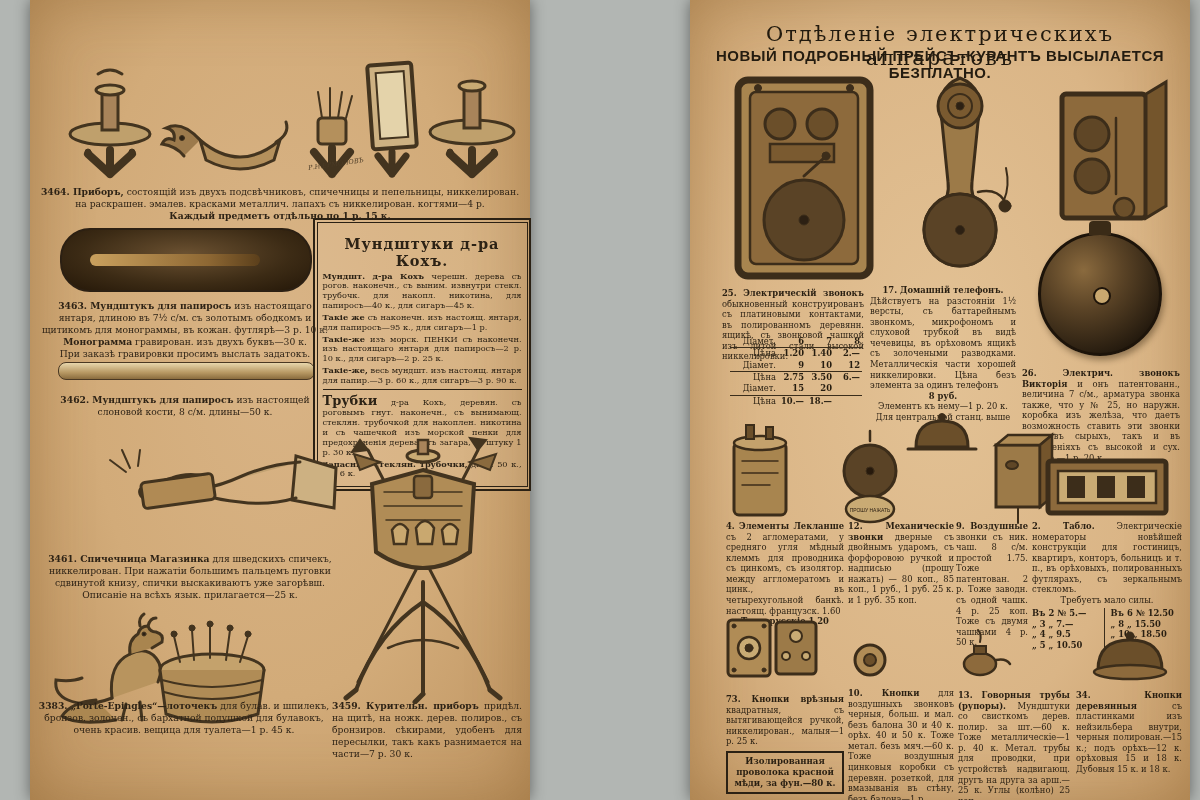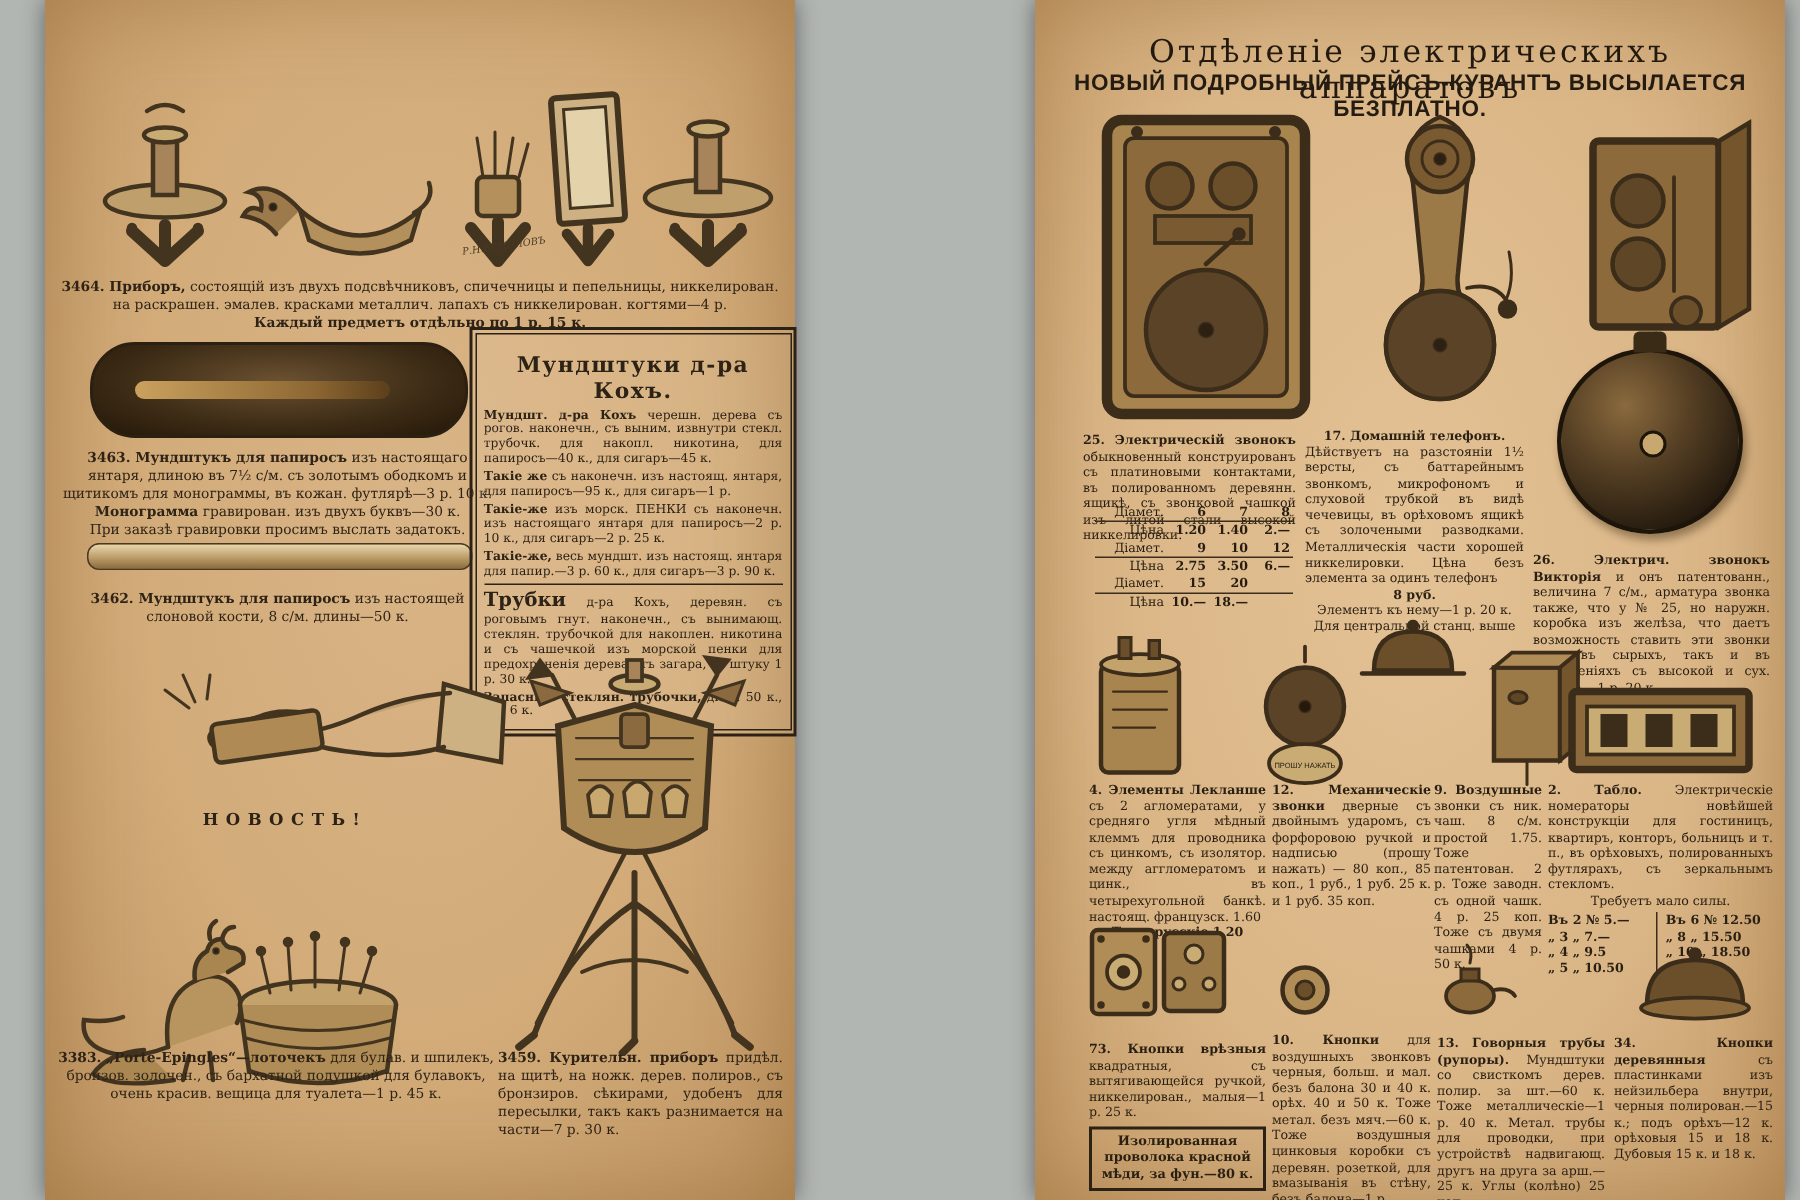--- a/index.html
+++ b/index.html
@@ -140,21 +140,23 @@
         <path d="M240 30 L200 18 L196 62 L238 70 Z" stroke-width="3" fill="#cdb182"></path>
         <path d="M204 24 q-30 2 -58 14 q-22 10 -38 12" stroke-width="3" fill="#c2a272"></path>
         <path d="M200 60 q-28 8 -56 4 q-22 -2 -40 -8" stroke-width="3"></path>
         <path d="M110 38 q-20 -4 -34 2 l-26 8 q-8 2 -6 8 q2 6 12 4 l30 -6" stroke-width="3" fill="#c9ab78"></path>
         <rect x="46" y="40" width="72" height="26" rx="4" stroke-width="3" fill="#b08a54" transform="rotate(-8 82 53)"></rect>
         <path d="M52 44 l60 -8" stroke-width="1.5"></path>
         <path d="M30 34 l-16 -12 M34 30 l-8 -18 M42 28 l2 -16" stroke-width="2"></path>
       </g>
     </svg>
 
-    <div class="abs novost" style="left:10px;top:540px;width:300px">НОВОСТЬ!</div>
+    <div class="abs cap" style="left:8px;top:553px;width:304px">
+      <span class="b">3461. Спичечница Магазинка</span><span> для шведскихъ спичекъ, никкелирован. При нажатіи большимъ пальцемъ пуговки сдвинутой книзу, спички выскакиваютъ уже загорѣвш. Описаніе на всѣхъ язык. прилагается—25 к.</span>
+    </div>
 
     <svg class="abs" style="left:22px;top:600px" width="225" height="132" viewBox="0 0 225 132">
       <g stroke="#43341f" fill="none" stroke-linecap="round">
         <path d="M64 120 q-40 6 -54 -4 q10 -14 34 -16" stroke-width="3" fill="#ab8751"></path>
         <path d="M60 98 q-4 -34 18 -44 q16 -8 26 4 q8 10 2 24" stroke-width="3" fill="#b8945e"></path>
         <path d="M78 54 q-2 -14 8 -20 q2 -8 10 -8 q2 6 8 6 q8 2 6 10 l-10 6" stroke-width="3" fill="#a9854f"></path>
         <path d="M88 26 q-2 -8 4 -12 M96 26 q2 -8 8 -8" stroke-width="3"></path>
         <circle cx="92" cy="34" r="2" fill="#2c2114"></circle>
         <path d="M60 98 q-26 10 -44 2 q-14 -6 -12 -20 q16 2 26 -2" stroke-width="3"></path>
         <path d="M74 104 l-4 16 M88 102 l2 18" stroke-width="3"></path>

